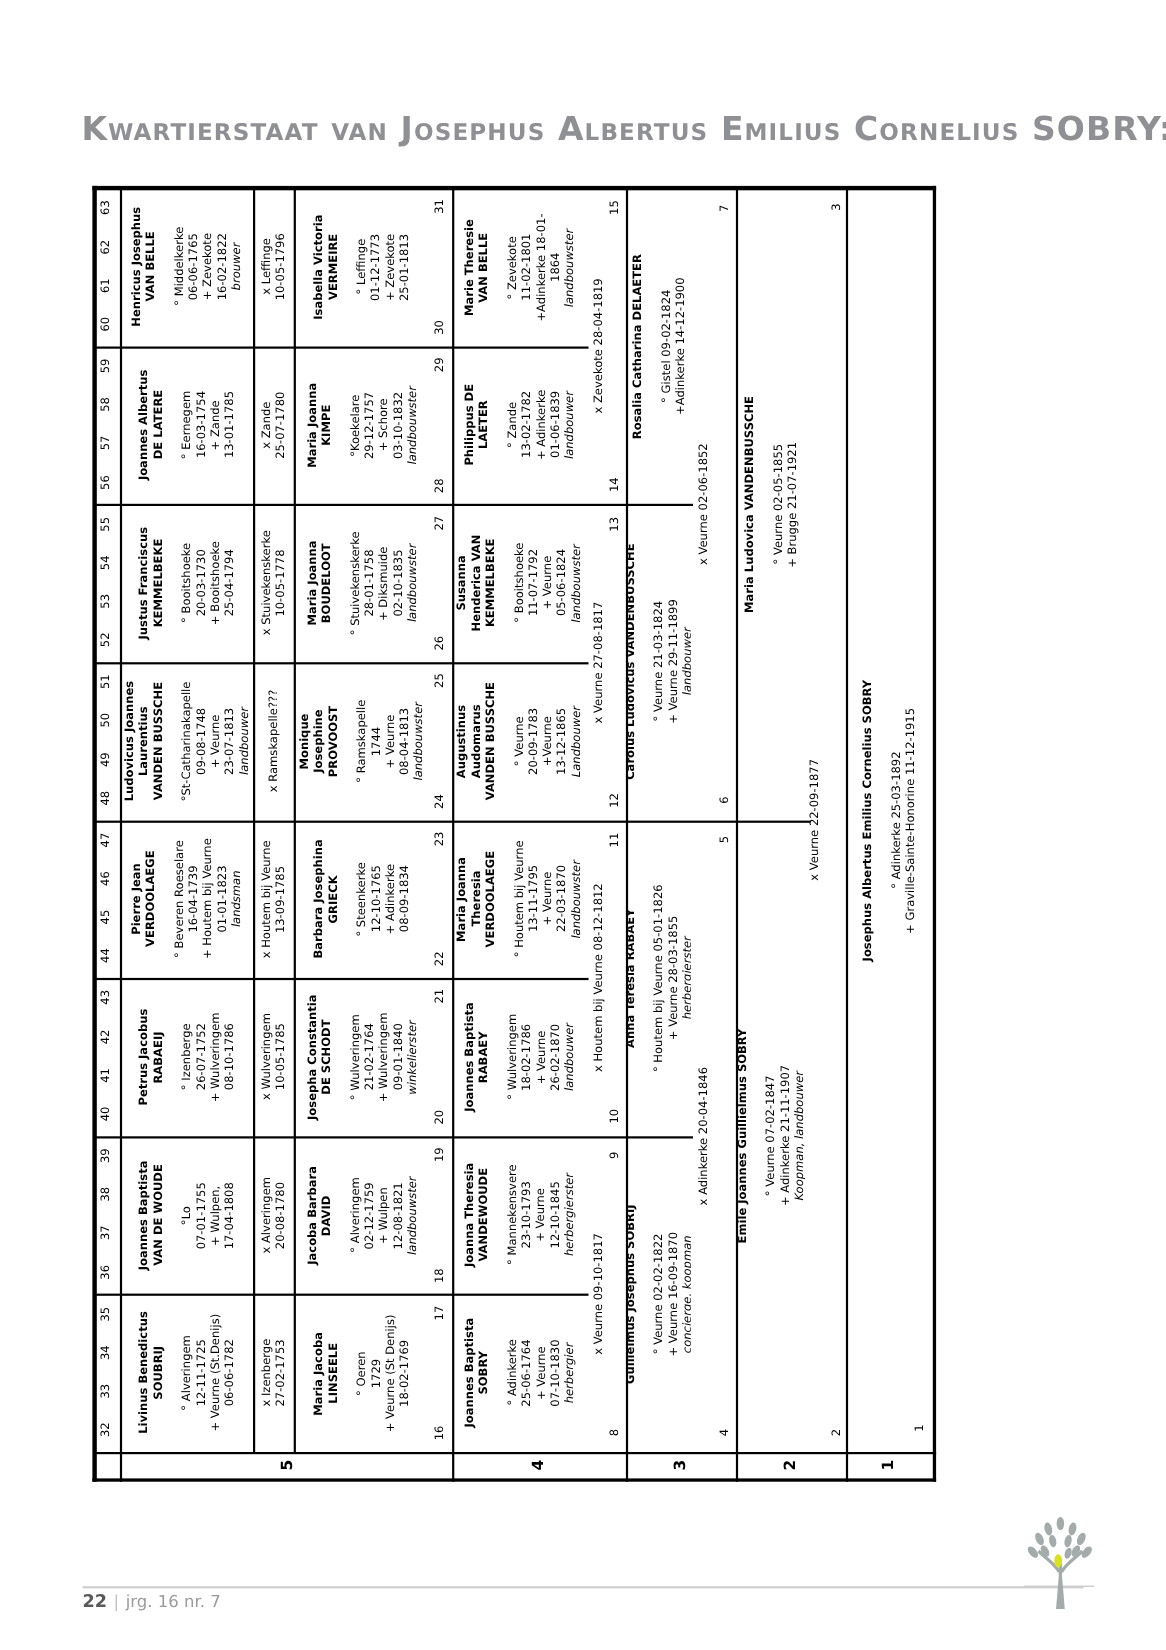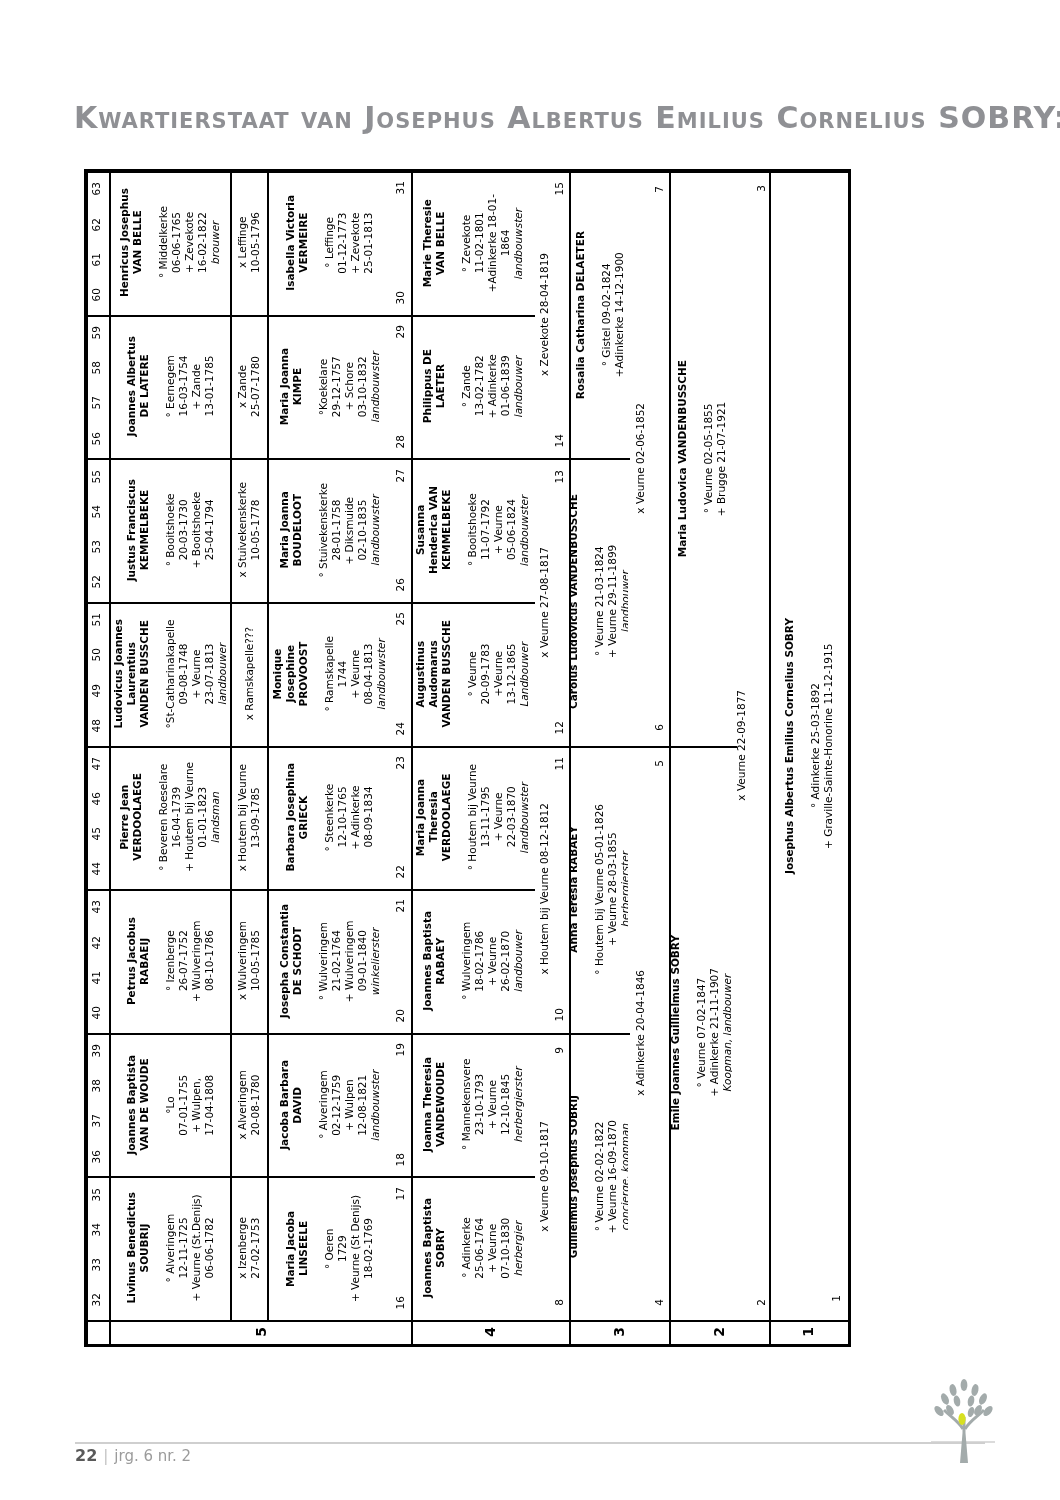--- a/index.html
+++ b/index.html
@@ -23,21 +23,21 @@
 </style>
 </head>
 <body>
 
 <div class="page" id="page">
   <div class="title">Kwartierstaat van Josephus Albertus Emilius Cornelius SOBRY:</div>
   <div class="frame"></div>
 
   <div class="rule"></div>
   <div class="footer">
-    <span class="pg">22</span><span class="sep">|</span><span>jrg. 6 nr. 2</span>
+    <span class="pg">22</span><span class="sep">|</span><span>jrg. 16 nr. 7</span>
   </div>
 
   <svg class="logo" viewBox="0 0 64 86">
     <line x1="0" y1="65" x2="64" y2="65" stroke="#cfcfcf" stroke-width="1.5"></line>
     <path d="M29 86 L37 86 L34.5 56 L34.5 40 L31.5 40 L31.5 56 Z" fill="#a3abab"></path>
     <path d="M32 52 C27 44 20 40 13 33" stroke="#a3abab" stroke-width="3" fill="none"></path>
     <path d="M34 52 C39 44 46 40 53 33" stroke="#a3abab" stroke-width="3" fill="none"></path>
     <g fill="#a3abab">
       <ellipse cx="8" cy="34" rx="3.4" ry="6" transform="rotate(-40 8 34)"></ellipse>
       <ellipse cx="14" cy="22" rx="3.4" ry="6" transform="rotate(-25 14 22)"></ellipse>

